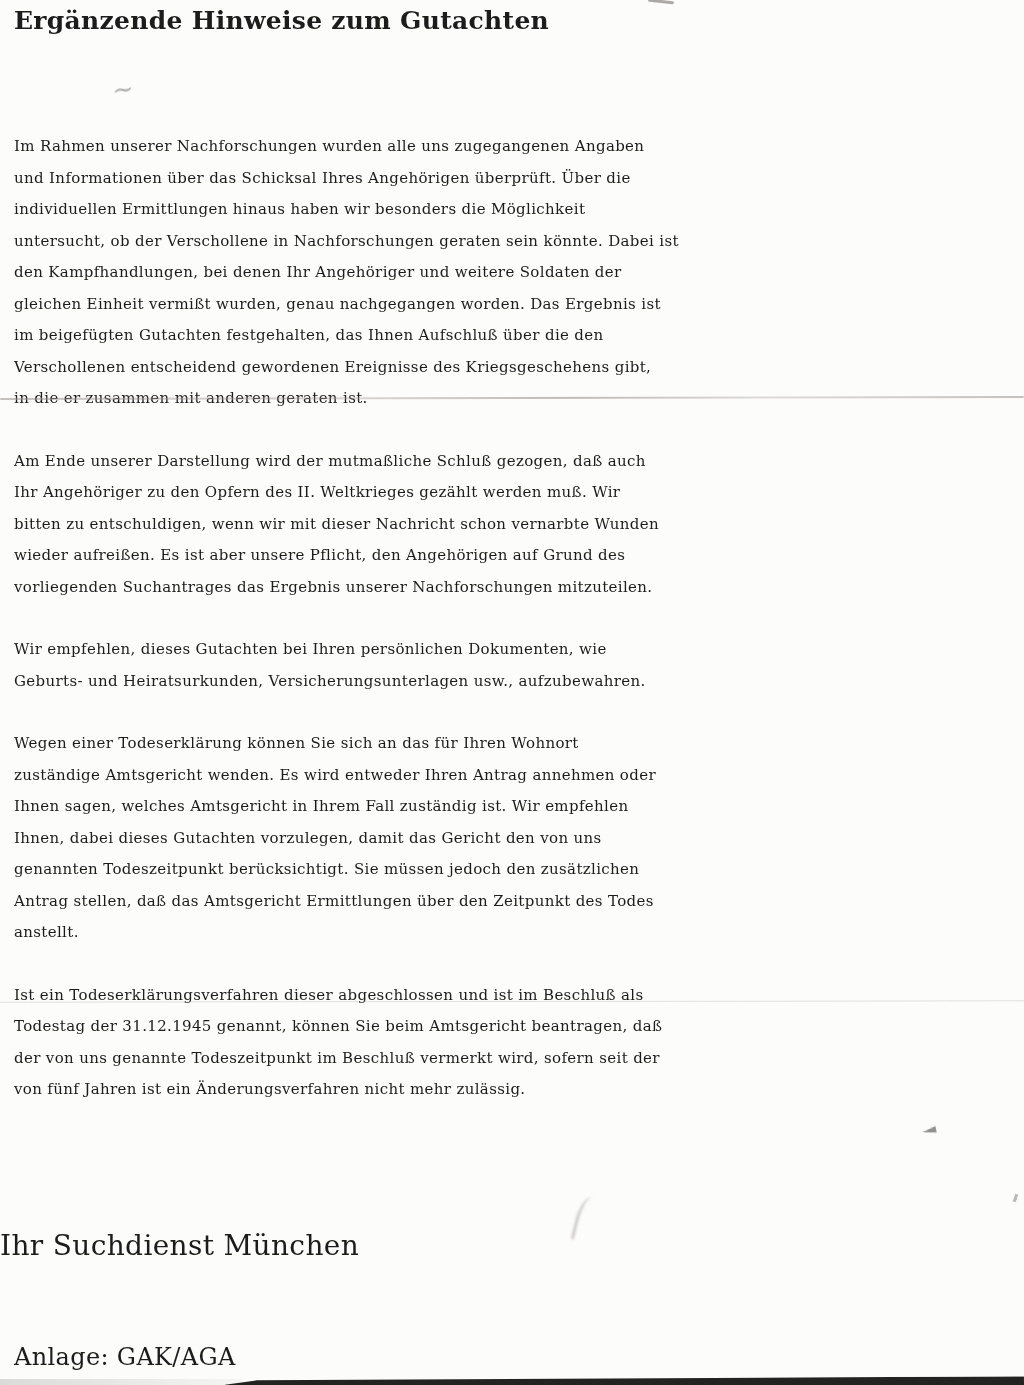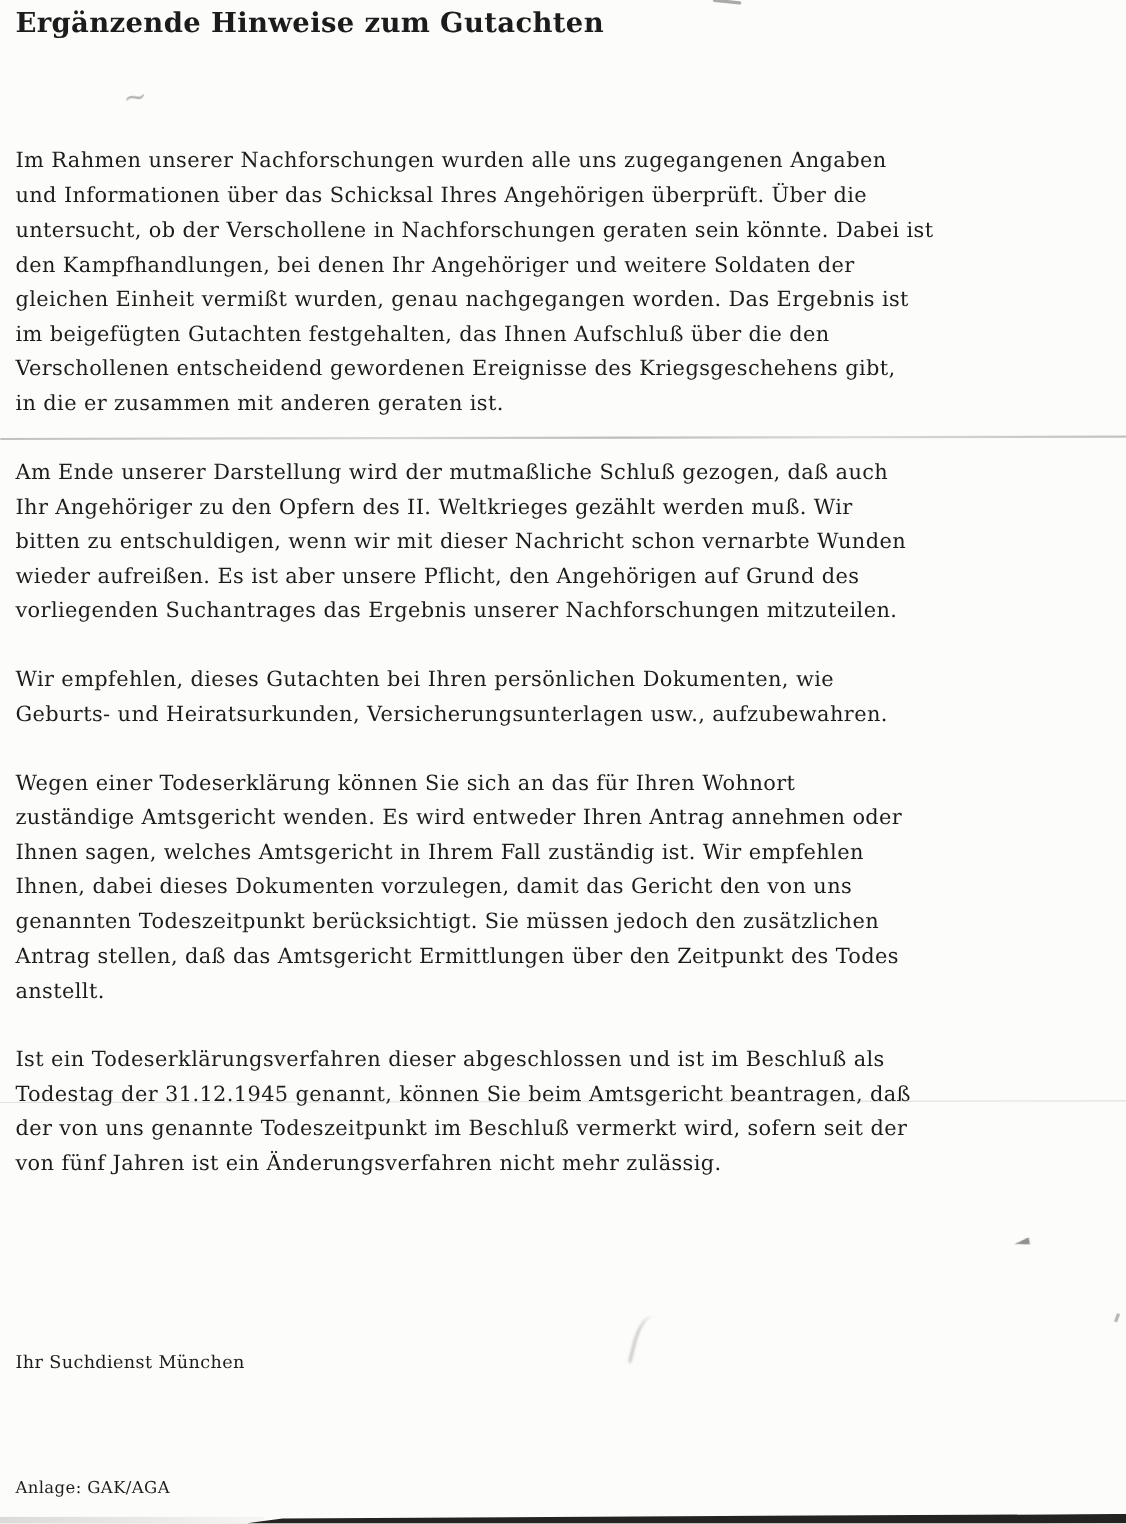--- a/index.html
+++ b/index.html
@@ -29,38 +29,38 @@
   .doc-body {
     position: absolute;
     left: 14px;
     top: 131px;
     right: 0;
   }
   .paragraph {
     margin: 0 0 31px 0;
   }
   .line {
-    font-size: 19px;
+    font-size: 15px;
     line-height: 31.5px;
     letter-spacing: 0.35px;
     white-space: nowrap;
   }
   .signoff {
     position: absolute;
-    left: 14px;
+    left: 0;
     top: 1229px;
-    font-size: 16px;
+    font-size: 28px;
     letter-spacing: 0.35px;
     white-space: nowrap;
   }
   .attachment {
     position: absolute;
     left: 14px;
     top: 1343px;
-    font-size: 15px;
+    font-size: 24px;
     letter-spacing: 0.35px;
     white-space: nowrap;
   }
   
   .crease-1 {
     position: absolute;
     left: 0;
     top: 397px;
     width: 1024px;
     height: 2px;
@@ -157,20 +157,21 @@
   <div class="doc-title">Ergänzende Hinweise zum Gutachten</div>
 
   <span class="squiggle-top">~</span>
 
   <div class="mark-top-center"></div>
 
   <div class="doc-body">
       <div class="paragraph">
         <div class="line">Im Rahmen unserer Nachforschungen wurden alle uns zugegangenen Angaben</div>
         <div class="line">und Informationen über das Schicksal Ihres Angehörigen überprüft. Über die</div>
+        <div class="line">individuellen Ermittlungen hinaus haben wir besonders die Möglichkeit</div>
         <div class="line">untersucht, ob der Verschollene in Nachforschungen geraten sein könnte. Dabei ist</div>
         <div class="line">den Kampfhandlungen, bei denen Ihr Angehöriger und weitere Soldaten der</div>
         <div class="line">gleichen Einheit vermißt wurden, genau nachgegangen worden. Das Ergebnis ist</div>
         <div class="line">im beigefügten Gutachten festgehalten, das Ihnen Aufschluß über die den</div>
         <div class="line">Verschollenen entscheidend gewordenen Ereignisse des Kriegsgeschehens gibt,</div>
         <div class="line">in die er zusammen mit anderen geraten ist.</div>
       </div>
       <div class="paragraph">
         <div class="line">Am Ende unserer Darstellung wird der mutmaßliche Schluß gezogen, daß auch</div>
         <div class="line">Ihr Angehöriger zu den Opfern des II. Weltkrieges gezählt werden muß. Wir</div>
@@ -179,21 +180,21 @@
         <div class="line">vorliegenden Suchantrages das Ergebnis unserer Nachforschungen mitzuteilen.</div>
       </div>
       <div class="paragraph">
         <div class="line">Wir empfehlen, dieses Gutachten bei Ihren persönlichen Dokumenten, wie</div>
         <div class="line">Geburts- und Heiratsurkunden, Versicherungsunterlagen usw., aufzubewahren.</div>
       </div>
       <div class="paragraph">
         <div class="line">Wegen einer Todeserklärung können Sie sich an das für Ihren Wohnort</div>
         <div class="line">zuständige Amtsgericht wenden. Es wird entweder Ihren Antrag annehmen oder</div>
         <div class="line">Ihnen sagen, welches Amtsgericht in Ihrem Fall zuständig ist. Wir empfehlen</div>
-        <div class="line">Ihnen, dabei dieses Dokumenten vorzulegen, damit das Gericht den von uns</div>
+        <div class="line">Ihnen, dabei dieses Gutachten vorzulegen, damit das Gericht den von uns</div>
         <div class="line">genannten Todeszeitpunkt berücksichtigt. Sie müssen jedoch den zusätzlichen</div>
         <div class="line">Antrag stellen, daß das Amtsgericht Ermittlungen über den Zeitpunkt des Todes</div>
         <div class="line">anstellt.</div>
       </div>
       <div class="paragraph">
         <div class="line">Ist ein Todeserklärungsverfahren dieser abgeschlossen und ist im Beschluß als</div>
         <div class="line">Todestag der 31.12.1945 genannt, können Sie beim Amtsgericht beantragen, daß</div>
         <div class="line">der von uns genannte Todeszeitpunkt im Beschluß vermerkt wird, sofern seit der</div>
         <div class="line">von fünf Jahren ist ein Änderungsverfahren nicht mehr zulässig.</div>
       </div>

